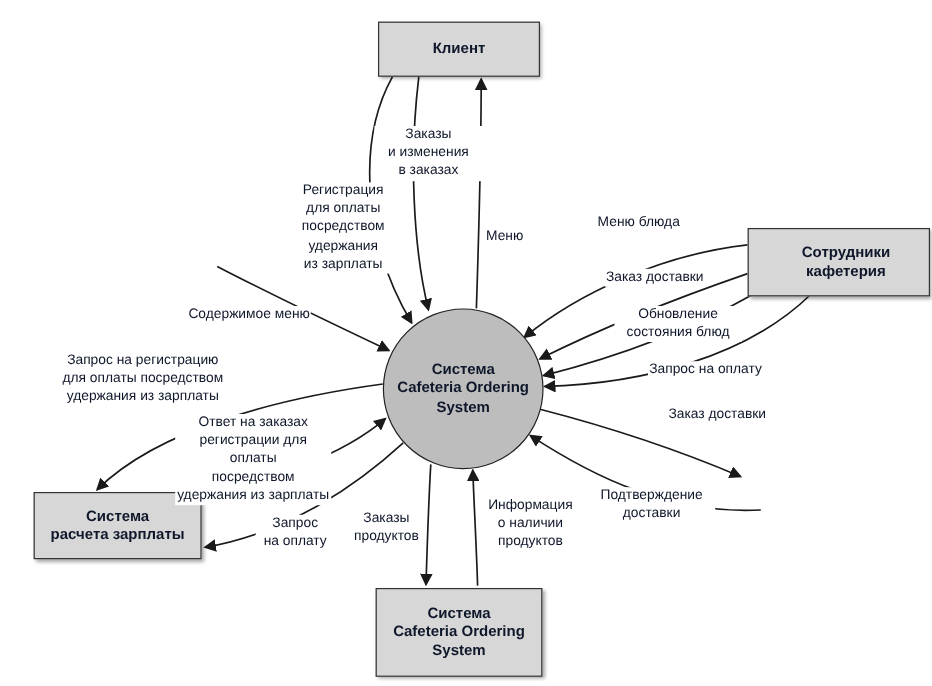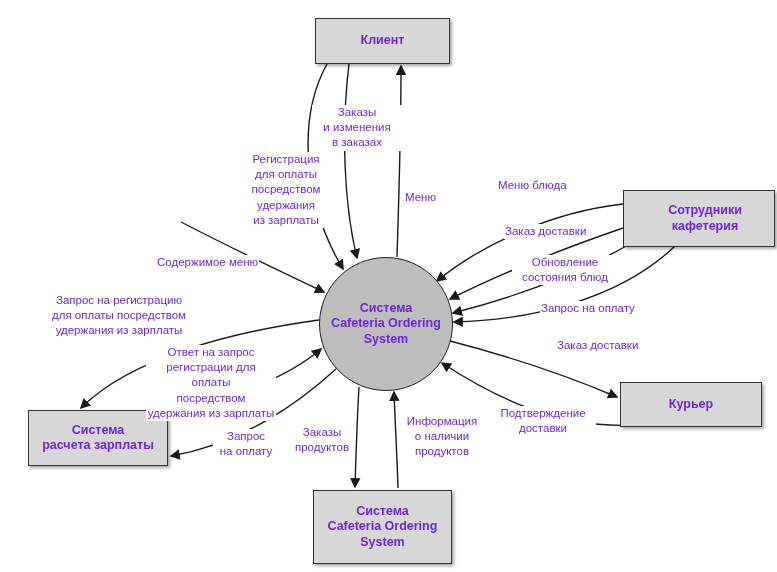--- a/index.html
+++ b/index.html
@@ -4,21 +4,21 @@
 <style>
   :root{
     --node-fill:#d7d7d7;
     --circle-fill:#bdbdbd;
     --border:#333333;
     --arrow:#1a1a1a;
   }
   html,body{margin:0;padding:0;background:#ffffff;}
   .diagram{
     position:relative;width:777px;height:572px;background:#ffffff;
-    font-family:"Liberation Sans","DejaVu Sans",sans-serif;overflow:hidden;color:#6d28d9;
+    font-family:"Liberation Sans","DejaVu Sans",sans-serif;overflow:hidden;color:#0f172a;
   }
   .arrows{position:absolute;left:0;top:0;width:777px;height:572px;}
   .flow-line{fill:none;stroke:var(--arrow);stroke-width:1.4px;}
   .node{
     position:absolute;background:var(--node-fill);border:1.6px solid var(--border);
     box-shadow:2px 2px 3px rgba(0,0,0,0.35);
     display:flex;align-items:center;justify-content:center;text-align:center;
     font-weight:bold;font-size:12.5px;line-height:1.22;white-space:pre-line;
   }
   .bubble{
@@ -56,21 +56,20 @@
     <path class="flow-line" d="M 319 320 C 238 331 133 356 81 408" marker-end="url(#ah)"></path>
     <path class="flow-line" d="M 158 409 C 228 403 288 377 321 349" marker-end="url(#ah)"></path>
     <path class="flow-line" d="M 336 369 C 300 402 242 444 171 456" marker-end="url(#ah)"></path>
     <path class="flow-line" d="M 359 387 C 357 420 356 455 355 487" marker-end="url(#ah)"></path>
     <path class="flow-line" d="M 398 488 C 397 455 395 420 394 392" marker-end="url(#ah)"></path>
   </svg>
 
   <div class="node" style="left:315px;top:18px;width:133px;height:44px;">Клиент</div>
   <div class="node" style="left:623px;top:190px;width:138px;height:55px;padding-left:12px;">Сотрудники
 кафетерия</div>
-  <div class="node" style="left:620px;top:382px;width:140px;height:43px;">Курьер</div>
   <div class="node" style="left:28px;top:410px;width:138px;height:54px;">Система
 расчета зарплаты</div>
   <div class="node" style="left:313px;top:490px;width:137px;height:72px;">Система
 Cafeteria Ordering
 System</div>
 
   <div class="bubble" style="left:319px;top:257px;width:132px;height:132px;">Система
 Cafeteria Ordering
 System</div>
 
@@ -88,21 +87,21 @@
   <div class="flow-label" style="left:504px;top:224px;">Заказ доставки</div>
   <div class="flow-label ctr" style="left:512px;top:255px;width:104px;">Обновление
 состояния блюд</div>
   <div class="flow-label" style="left:540px;top:301px;">Запрос на оплату</div>
   <div class="flow-label" style="left:556px;top:338px;">Заказ доставки</div>
   <div class="flow-label ctr" style="left:490px;top:406px;width:104px;">Подтверждение
 доставки</div>
   <div class="flow-label ctr" style="left:38px;top:293px;width:160px;">Запрос на регистрацию
 для оплаты посредством
 удержания из зарплаты</div>
-  <div class="flow-label ctr" style="left:146px;top:345px;width:128px;">Ответ на запрос
+  <div class="flow-label ctr" style="left:146px;top:345px;width:128px;">Ответ на заказах
 регистрации для оплаты
 посредством
 удержания из зарплаты</div>
   <div class="flow-label ctr" style="left:176px;top:429px;width:64px;margin-left:37px;">Запрос
 на оплату</div>
   <div class="flow-label ctr" style="left:290px;top:425px;width:62px;">Заказы
 продуктов</div>
   <div class="flow-label ctr" style="left:400px;top:414px;width:82px;">Информация
 о наличии
 продуктов</div>

